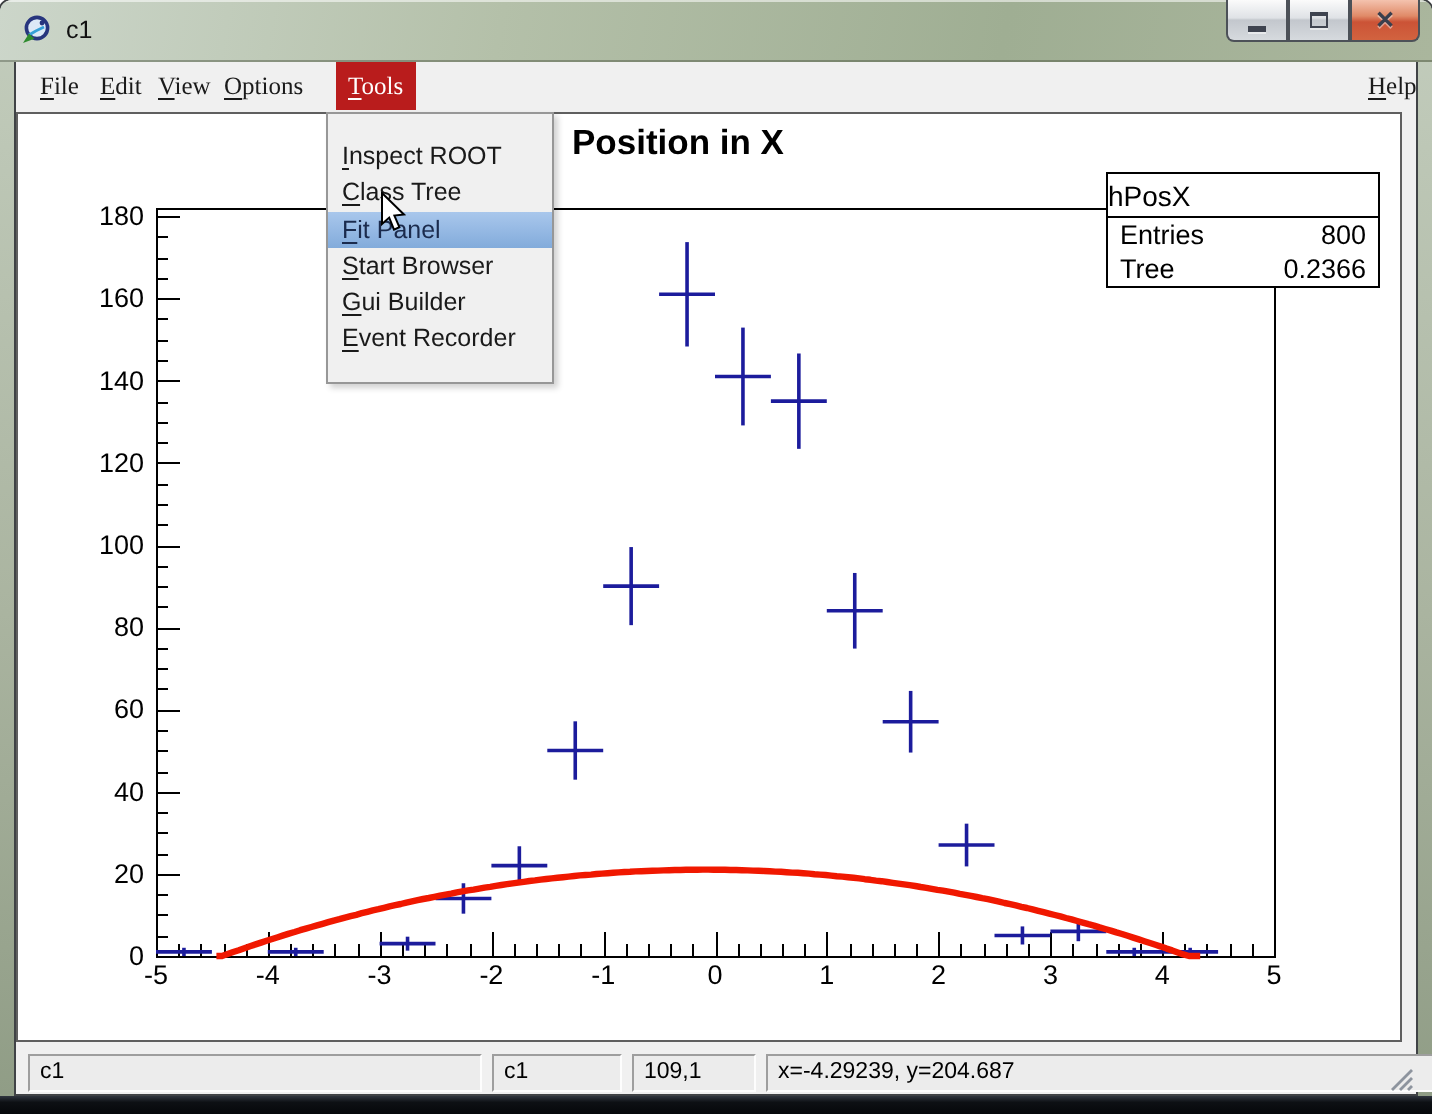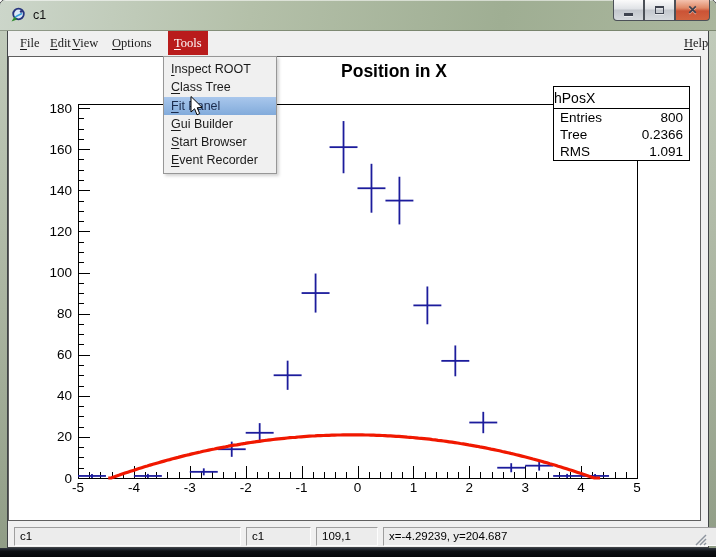--- a/index.html
+++ b/index.html
@@ -38,29 +38,29 @@
     position:absolute;left:7px;top:31px;width:702px;height:517px;
     background:#f0f0f0;border:1px solid #404346;
   }
   
   .menubar{position:absolute;left:8px;top:31px;width:700px;height:24px;background:#f0f0f0;font-size:12.5px;color:#1a1a1a;}
   .mb-item{position:absolute;top:0;height:24px;line-height:24px;padding:0 6px;cursor:default;font-family:Liberation Serif, serif;}
   .mb-item.active{background:#b91c1c;color:#fff;}
   
   .canvas{position:absolute;left:8px;top:56px;width:693px;height:465px;background:#fff;border:1px solid#5f5f5f;}
   #plot-svg{position:absolute;left:8px;top:56px;}
-  .plot-title{position:absolute;left:277px;top:61px;width:170px;text-align:right;font-size:17.5px;font-weight:bold;color:#000;}
+  .plot-title{position:absolute;left:286px;top:61px;width:170px;text-align:left;font-size:17.5px;font-weight:bold;color:#000;}
   
   .stats{position:absolute;left:553px;top:86px;width:137px;background:#fff;border:1px solid #000;font-size:13.5px;color:#000;}
   .stats-title{height:22px;line-height:22px;border-bottom:1px solid #000;font-size:14px;}
   .stats-row{display:flex;justify-content:space-between;padding:0 6px;height:17px;line-height:17px;gap:12px;}
   
   .dropdown{
     position:absolute;left:163px;top:56px;width:114px;background:#f0f0f0;
-    border:1px solid #979797;box-shadow:2px 2px 3px rgba(0,0,0,.18);padding:3px 0;z-index:5;
+    border:1px solid #979797;box-shadow:2px 2px 3px rgba(0,0,0,.18);padding:12px 0;z-index:5;
   }
   .dd-item{height:18.3px;line-height:18.3px;padding-left:7px;font-size:12.5px;color:#1a1a1a;cursor:default;}
   .dd-item.highlight{background:linear-gradient(180deg,#a9c7ec,#82abdb);color:#1b2b4d;}
   .cursor{position:absolute;left:190px;top:96px;z-index:6;}
   
   .statusbar{position:absolute;left:8px;top:521px;width:700px;height:26px;background:#f0f0f0;}
   .sb-panel{
     position:absolute;top:6px;height:19px;line-height:17px;
     background:#ececec;border:1px solid;border-color:#9e9e9e #fdfdfd #fdfdfd #9e9e9e;
     font-size:11.5px;color:#000;padding-left:5px;overflow:hidden;white-space:nowrap;
@@ -95,21 +95,21 @@
           <span class="glyph-close">✕</span>
         </div>
     </div>
   </div>
 
   <div class="appframe"></div>
 
   <div class="menubar">
     <span class="mb-item" style="left:6px"><u>F</u>ile</span>
     <span class="mb-item" style="left:36px"><u>E</u>dit</span>
-    <span class="mb-item" style="left:58px"><u>V</u>iew</span>
+    <span class="mb-item" style="left:65px"><u>V</u>iew</span>
     <span class="mb-item" style="left:98px"><u>O</u>ptions</span>
     <span class="mb-item active" style="left:160px"><u>T</u>ools</span>
     <span class="mb-item" style="left:670px"><u>H</u>elp</span>
   </div>
 
   <div class="canvas"></div>
   <svg id="plot-svg" width="693" height="465">
       <rect x="70.5" y="48.5" width="559" height="374" fill="none" stroke="#000"></rect>
       <g stroke="#000" shape-rendering="crispEdges">
         <line x1="70" y1="422.5" x2="82" y2="422.5"></line>
@@ -269,32 +269,28 @@
   <div class="stats">
     <div class="stats-title">hPosX</div>
     <div class="stats-row">
       <span>Entries</span>
       <span>800</span>
     </div>
     <div class="stats-row">
       <span>Tree</span>
       <span>0.2366</span>
     </div>
-    <div class="stats-row">
-      <span>RMS</span>
-      <span>1.091</span>
-    </div>
   </div>
 
   <div class="dropdown">
     <div class="dd-item"><u>I</u>nspect ROOT</div>
     <div class="dd-item"><u>C</u>lass Tree</div>
     <div class="dd-item highlight"><u>F</u>it Panel</div>
+    <div class="dd-item"><u>S</u>tart Browser</div>
     <div class="dd-item"><u>G</u>ui Builder</div>
-    <div class="dd-item"><u>S</u>tart Browser</div>
     <div class="dd-item"><u>E</u>vent Recorder</div>
   </div>
 
   <svg class="cursor" width="14" height="21" viewBox="0 0 14 21">
     <path d="M1,0.5 L1,16 L4.6,12.8 L7,18.8 L9.7,17.6 L7.2,11.8 L12,11.3 Z" fill="#fff" stroke="#000" stroke-width="1"></path>
   </svg>
 
   <div class="statusbar">
     <div class="sb-panel" style="left:6px;width:227px">c1</div>
     <div class="sb-panel" style="left:238px;width:65px">c1</div>

